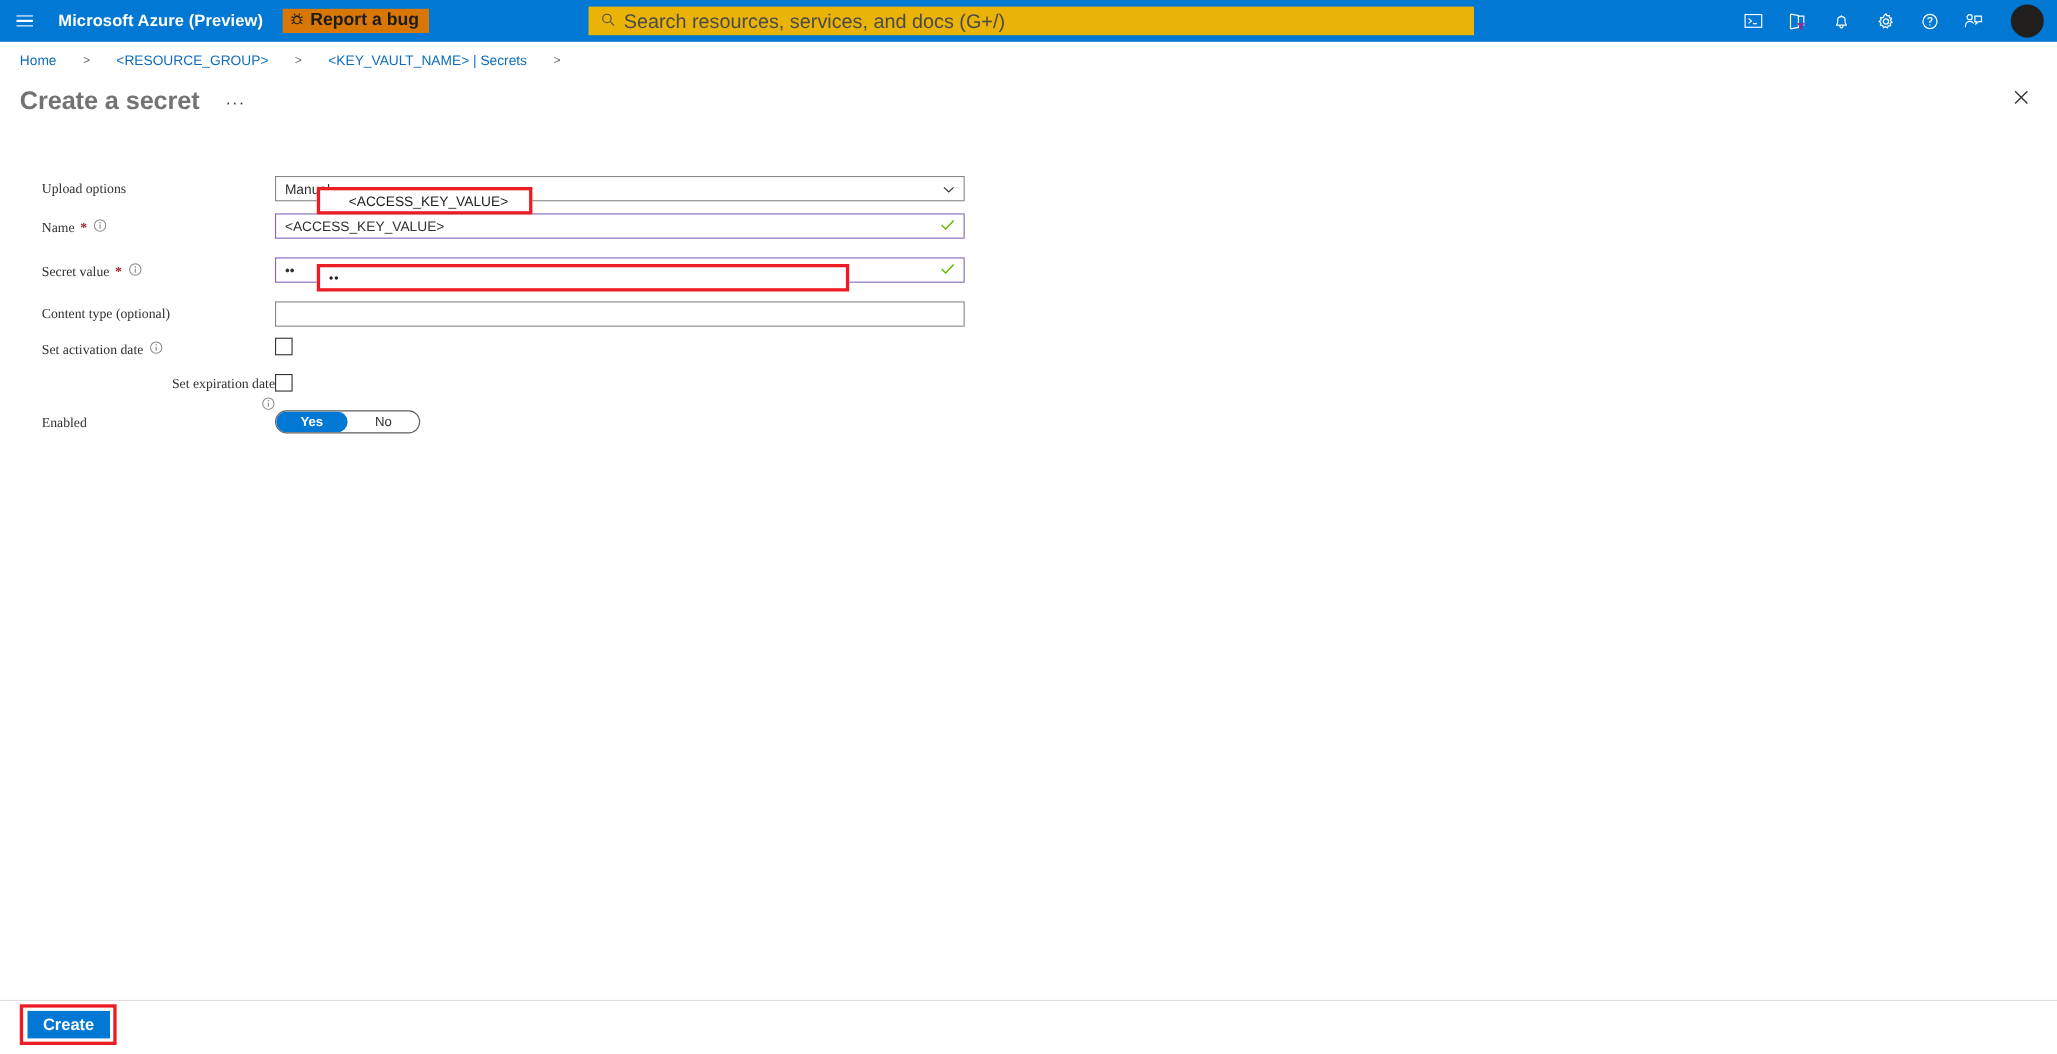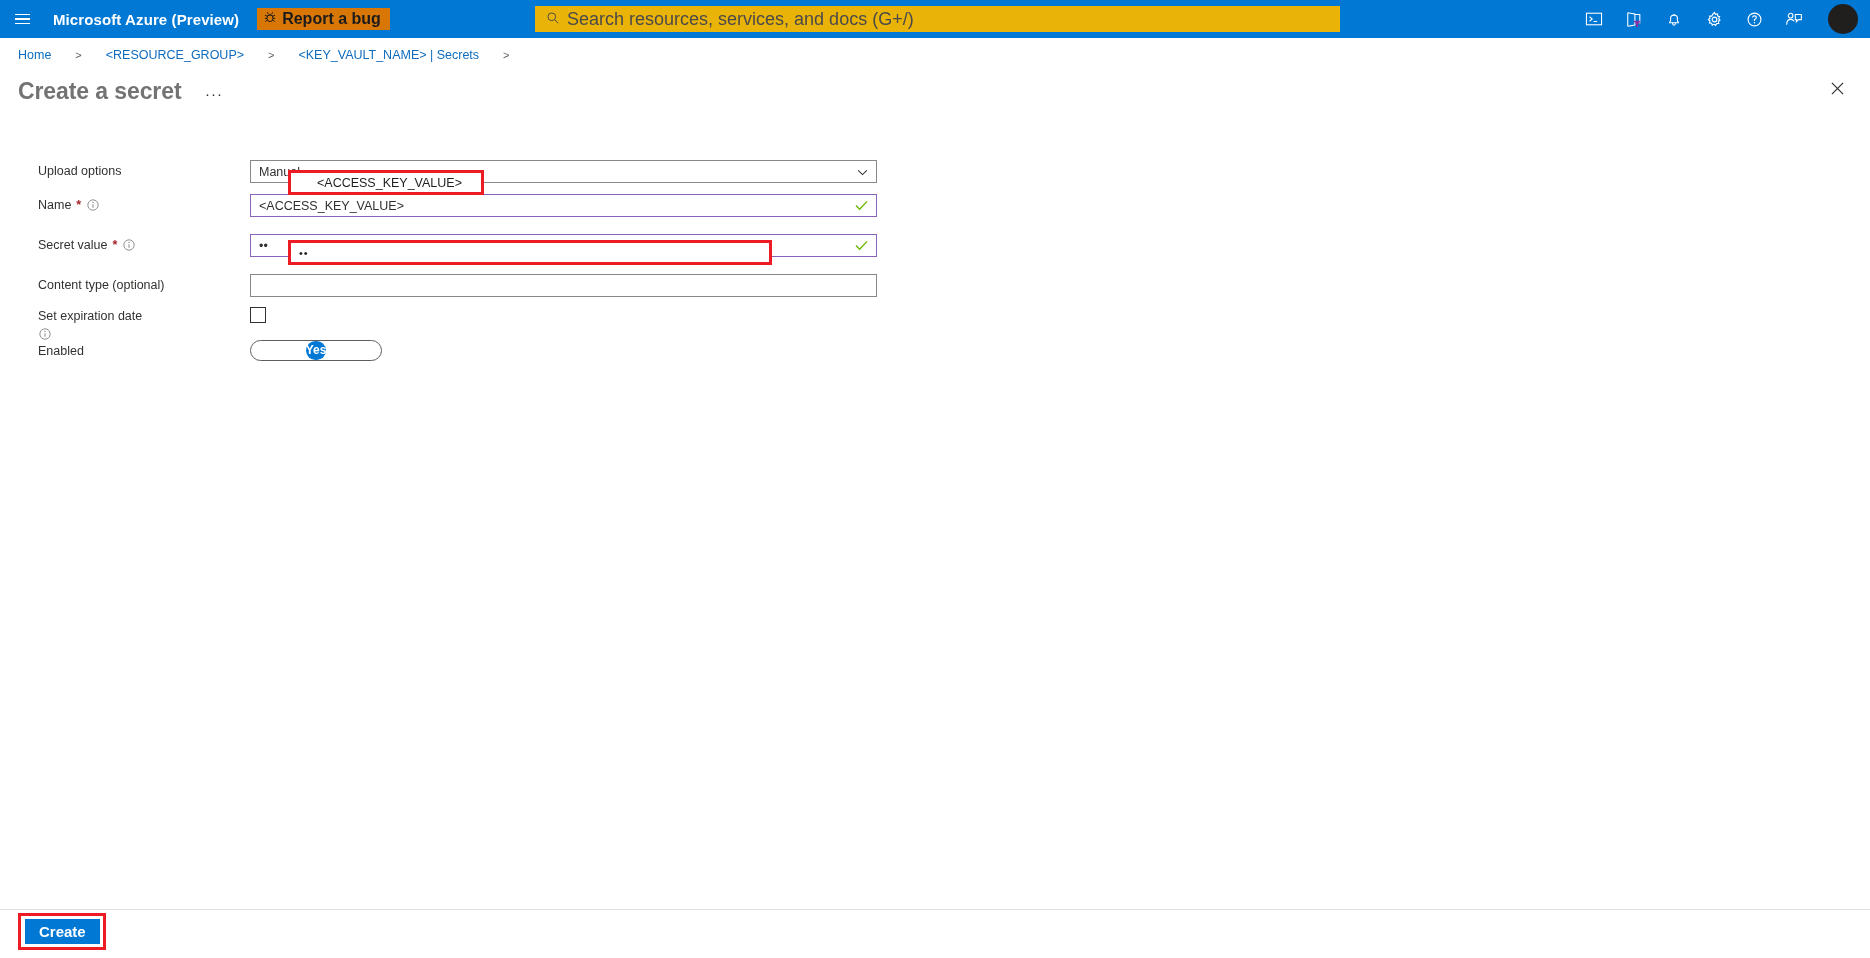--- a/index.html
+++ b/index.html
@@ -115,23 +115,24 @@
   }
   .row {
     position: relative;
     display: flex; align-items: flex-start;
     margin-bottom: 0;
   }
   .label {
     width: 250px;
     padding-left: 38px;
     font-size: 12.5px; color: #323130;
-    display: flex; align-items: flex-start; gap: 5px;
+    display: flex; align-items: flex-end; gap: 5px;
     white-space: nowrap;
     line-height: 1;
+    font-family: Liberation Serif, serif;
   }
   .req { color: #a4262c; font-weight: bold; }
   .info-icon { display: inline-block; margin-left: 1px; cursor: pointer; }
   .field { width: 627px; }
 
   .select-box, .text-box {
     width: 627px; height: 23px;
     border: 1px solid #8a8886;
     background: #ffffff;
     font-size: 12.5px; color: #323130;
@@ -164,27 +165,26 @@
     transform: translateY(-50%); pointer-events: none;
   }
 
   .checkbox {
     width: 16px; height: 16px;
     border: 1px solid #323130;
     background: #ffffff; cursor: pointer;
   }
 
   .toggle {
-    display: flex; align-items: center;
+    display: flex; align-items: flex-end;
     width: 132px; height: 21px;
     border: 1px solid #605e5c;
     border-radius: 11px;
     overflow: hidden; cursor: pointer;
     background: #ffffff;
-    flex-direction: column;
   }
   .toggle .opt {
     flex: 1; text-align: center;
     font-size: 12px; line-height: 19px;
     color: #323130;
     user-select: none;
   }
   .toggle .opt.on {
     background: #0078d4; color: #ffffff; font-weight: bold;
     border-radius: 11px; margin: 0; height: 19px;
@@ -393,20 +393,35 @@
 
   <div class="row" style="height:33px;">
     <div class="label" style="padding-top:5px;">
       <span>Content type (optional)</span>
     </div>
     <div class="field">
       <input class="text-box" type="text" value="" style="">
     </div>
   </div>
 
+  <div class="row" style="height:33px;">
+    <div class="label" style="padding-top:3px;">
+      <span>Set activation date</span>
+      <span class="info-icon">
+        <svg width="12" height="12" viewBox="0 0 13 13">
+          <circle cx="6.5" cy="6.5" r="5.6" fill="none" stroke="#8a8886" stroke-width="1"></circle>
+          <circle cx="6.5" cy="3.7" r="0.75" fill="#8a8886"></circle>
+          <path d="M6.5 5.6 L6.5 9.6" stroke="#8a8886" stroke-width="1.1"></path>
+        </svg>
+      </span>
+    </div>
+    <div class="field">
+      <div class="checkbox"></div>
+    </div>
+  </div>
 
   <div class="row" style="height:33px;">
     <div class="label" style="padding-top:3px;flex-direction:column;">
       <span>Set expiration date</span>
       <span class="info-icon">
         <svg width="12" height="12" viewBox="0 0 13 13">
           <circle cx="6.5" cy="6.5" r="5.6" fill="none" stroke="#8a8886" stroke-width="1"></circle>
           <circle cx="6.5" cy="3.7" r="0.75" fill="#8a8886"></circle>
           <path d="M6.5 5.6 L6.5 9.6" stroke="#8a8886" stroke-width="1.1"></path>
         </svg>

